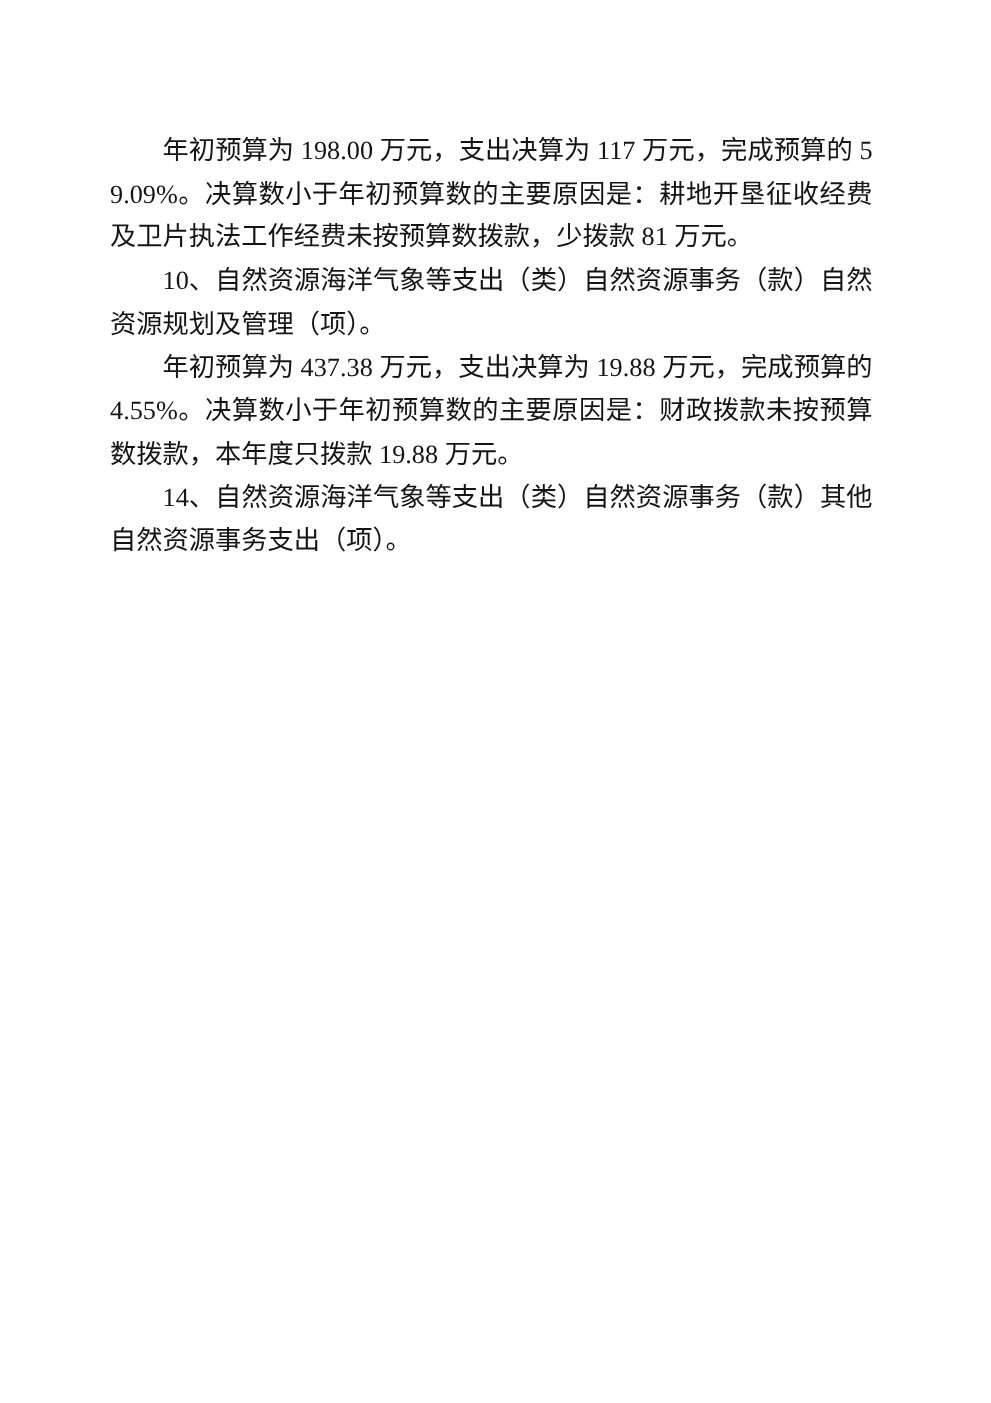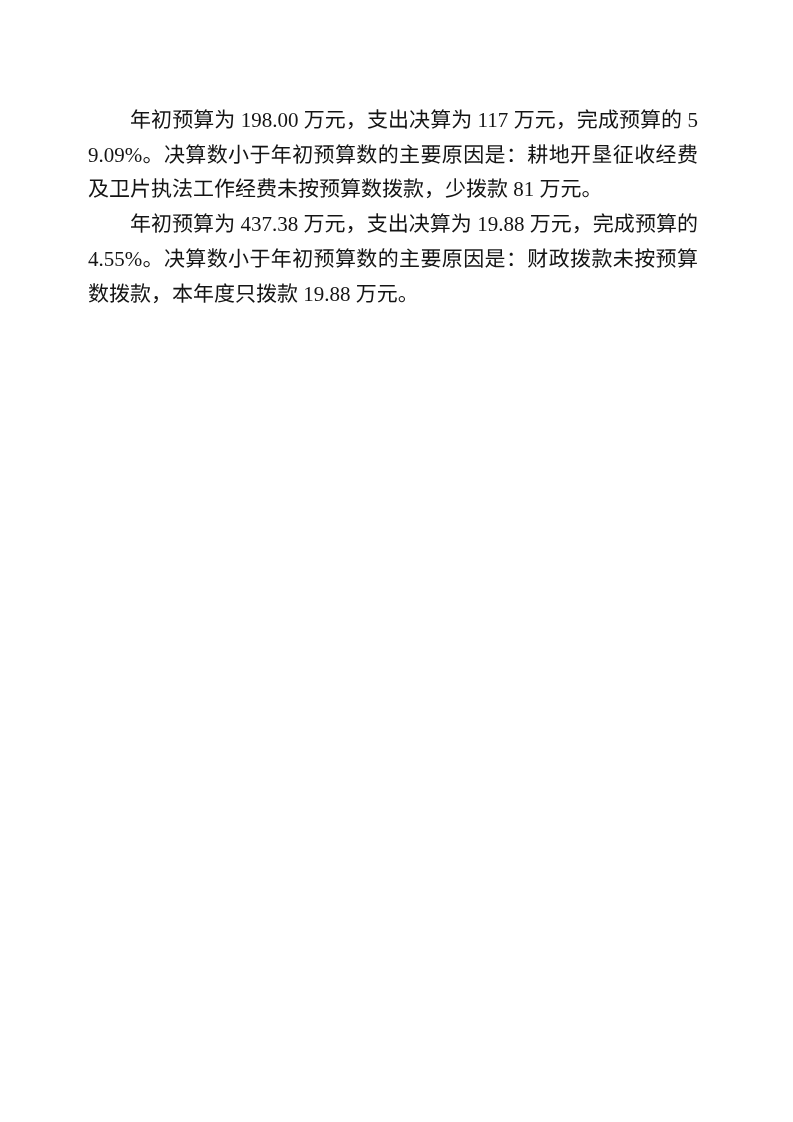--- a/index.html
+++ b/index.html
@@ -35,15 +35,17 @@
     text-indent: 2em;
     word-break: break-all;
   }
 </style>
 </head>
 <body>
 
 <div class="page">
   <div class="doc-body">
     <p>年初预算为 198.00 万元，支出决算为 117 万元，完成预算的 59.09%。决算数小于年初预算数的主要原因是：耕地开垦征收经费及卫片执法工作经费未按预算数拨款，少拨款 81 万元。</p>
+    <p>10、自然资源海洋气象等支出（类）自然资源事务（款）自然资源规划及管理（项）。</p>
     <p>年初预算为 437.38 万元，支出决算为 19.88 万元，完成预算的 4.55%。决算数小于年初预算数的主要原因是：财政拨款未按预算数拨款，本年度只拨款 19.88 万元。</p>
+    <p>14、自然资源海洋气象等支出（类）自然资源事务（款）其他自然资源事务支出（项）。</p>
   </div>
 </div>
 
 </body></html>

